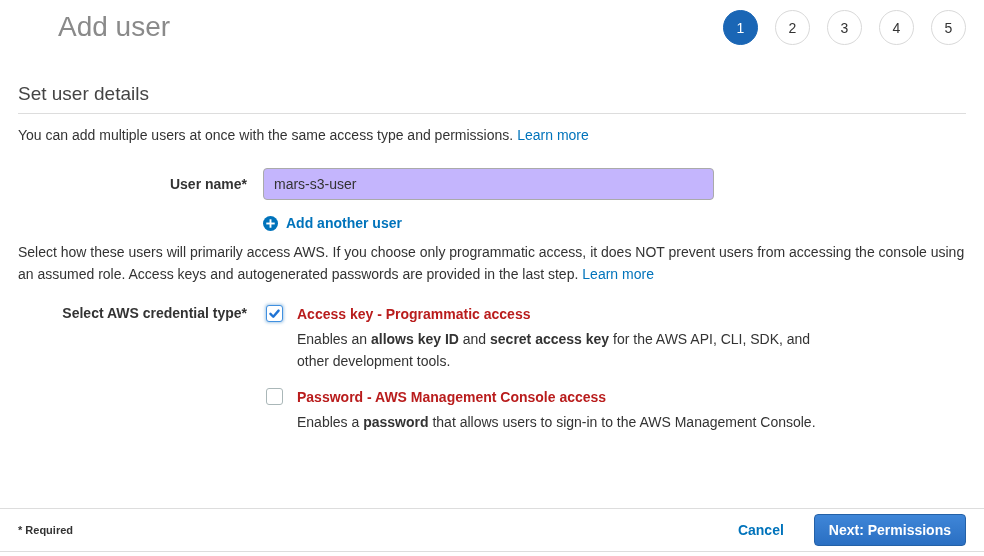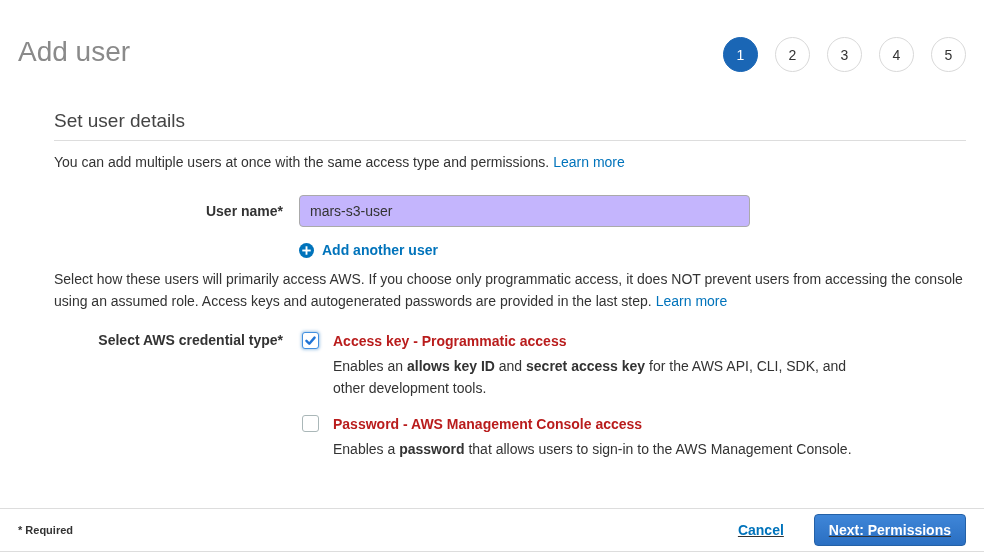--- a/index.html
+++ b/index.html
@@ -9,28 +9,29 @@
     font-size: 14px;
     color: #333;
   }
   .page {
     position: relative;
     width: 984px;
     height: 556px;
     background: #fff;
     overflow: hidden;
   }
-  .content { padding: 0 18px; margin-left: 36px; }
+  .content { padding: 0 18px; }
 
   
   .page-header {
     display: flex;
     justify-content: space-between;
-    align-items: center;
-    padding: 32px 18px 0 18px;
+    align-items: flex-end;
+    padding: 5px 18px 0 18px;
+    margin-left: 40px;
   }
   .page-title {
     font-size: 28px;
     font-weight: 400;
     color: #8a8a8a;
     line-height: 36px;
   }
   .steps { display: flex; gap: 17px; margin-top: 5px; padding-right: 0px; }
   .step {
     width: 35px; height: 35px;
@@ -139,21 +140,21 @@
     border-top: 1px solid #ddd;
     border-bottom: 1px solid #ddd;
     background: #fff;
     height: 44px;
     display: flex;
     align-items: center;
     justify-content: space-between;
     padding: 0 18px;
   }
   .required-note { font-weight: bold; font-size: 11px; color: #333; }
-  .footer-actions { display: flex; align-items: center; text-decoration: underline; }
+  .footer-actions { display: flex; align-items: center; }
   .cancel-link {
     font-weight: bold;
     color: #0073bb;
     text-decoration: none;
     margin-right: 30px;
   }
   .primary-button {
     background: linear-gradient(#3f86d8, #2a6fc2);
     border: 1px solid #2461a7;
     border-radius: 4px;

